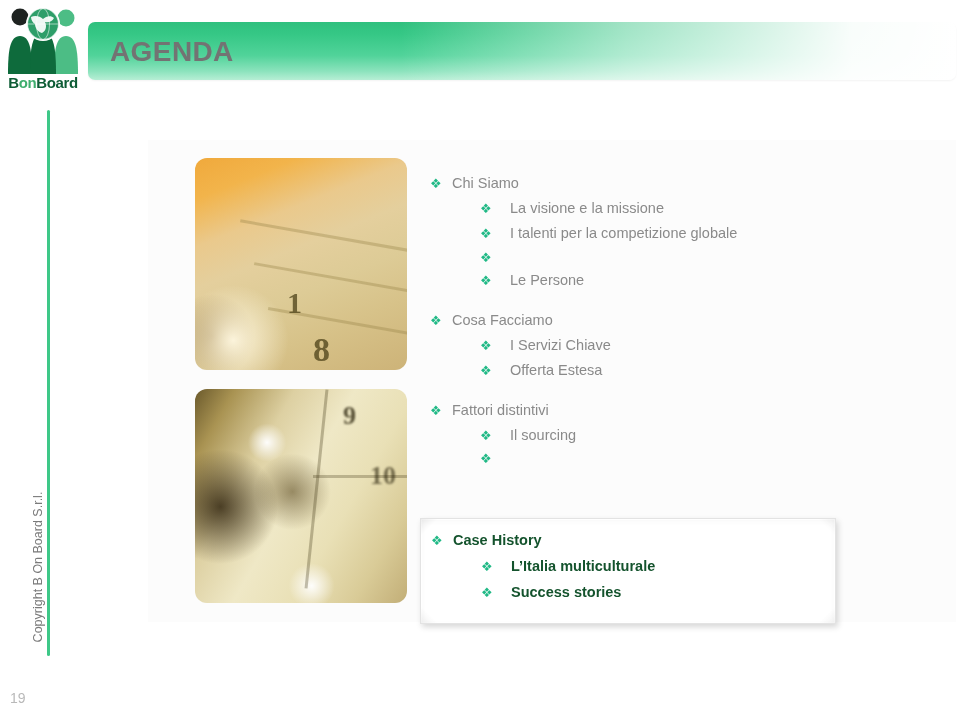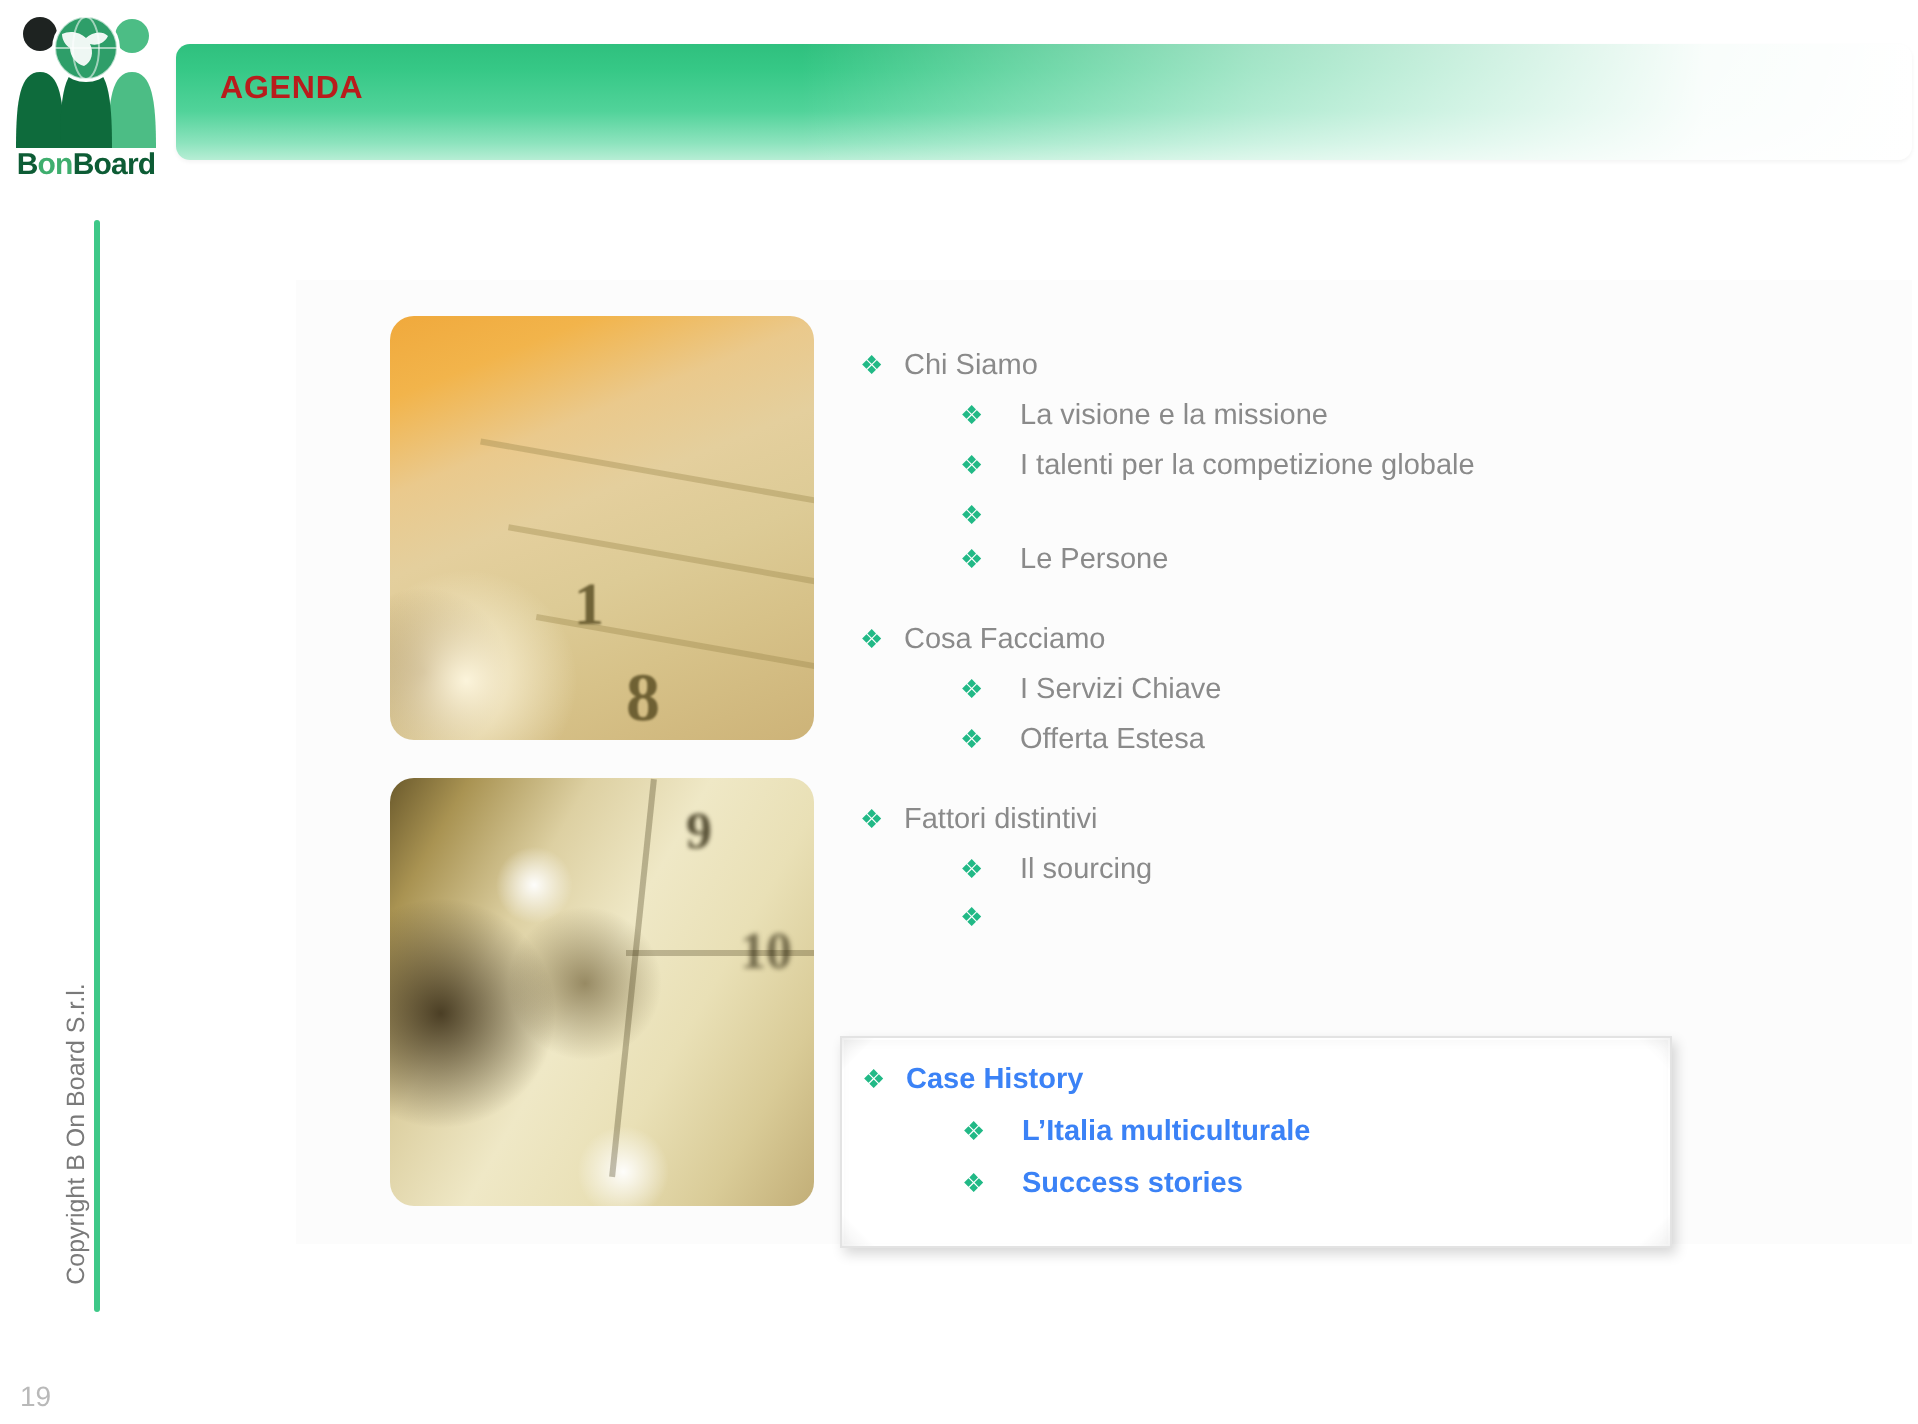--- a/index.html
+++ b/index.html
@@ -65,23 +65,23 @@
         #36c886 22%,
         #51d39a 58%,
         #8ce3bd 85%,
         #b7eed5 100%);
     box-shadow: 0 1px 2px rgba(0,0,0,0.05);
   }
   #header-title {
     position: absolute;
     left: 110px;
     top: 36px;
-    font-size: 16px;
+    font-size: 28px;
     font-weight: bold;
-    color: #b91c1c;
+    color: #737373;
     letter-spacing: 0.4px;
   }
 
   
   #green-rail {
     position: absolute;
     left: 47px;
     top: 110px;
     width: 3px;
     height: 546px;
@@ -236,21 +236,21 @@
       linear-gradient(45deg,  rgba(0,0,0,0.06) 0%, rgba(0,0,0,0) 12px),
       linear-gradient(315deg, rgba(0,0,0,0.05) 0%, rgba(0,0,0,0) 12px);
   }
   #callout-list {
     position: absolute;
     left: 10px;
     top: 14px;
     width: 400px;
   }
   #callout-list .item-label {
-    color: #3b82f6;
+    color: #14532d;
     font-weight: bold;
     font-size: 14.5px;
   }
   #callout-list .agenda-item { margin-bottom: 10px; }
 </style>
 </head>
 <body>
 
 <div id="logo">
   <div id="logo-mark">

